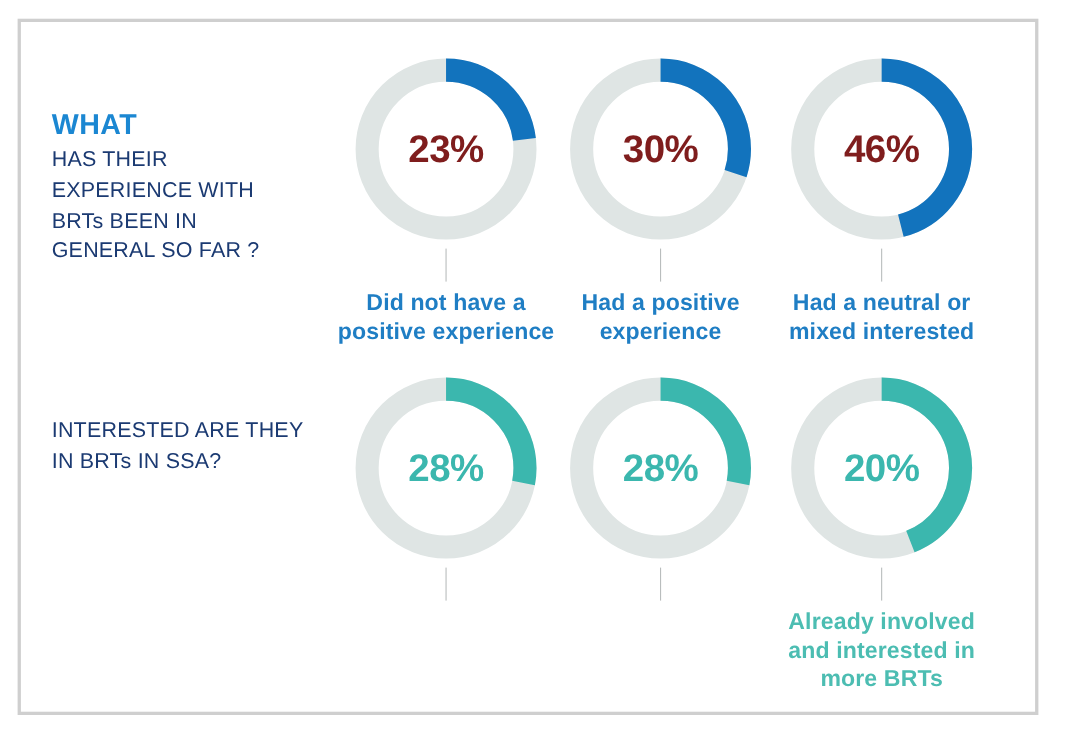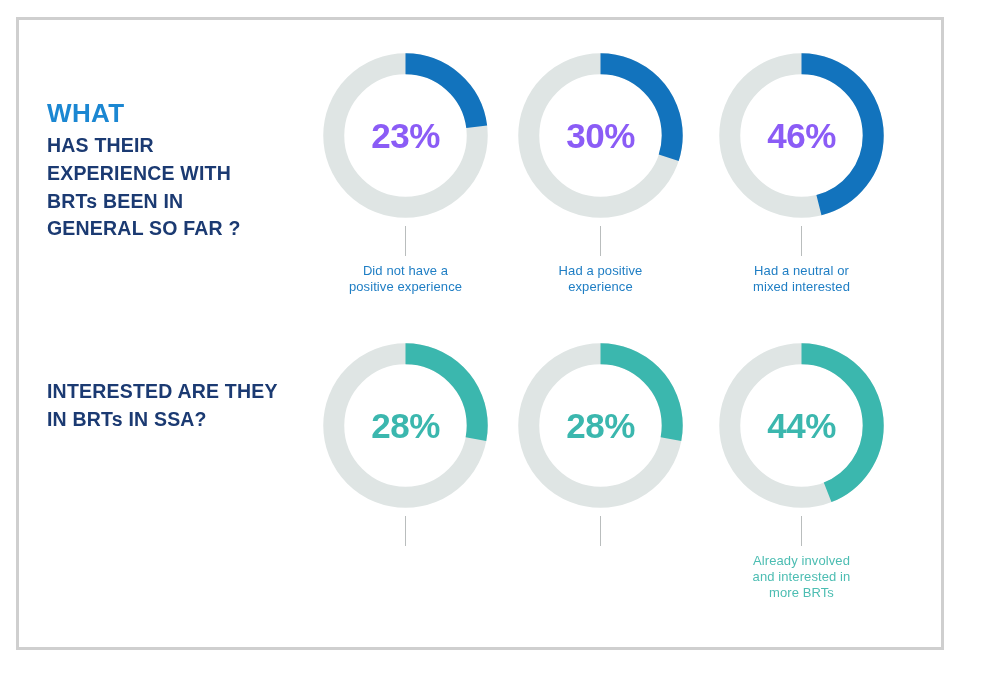--- a/index.html
+++ b/index.html
@@ -43,21 +43,21 @@
     font-weight: bold;
     letter-spacing: 0.4px;
     line-height: 1.16;
     margin: 0 0 4px 0;
   }
   .head-keyword.blue  { color: #1b87d2; }
   .head-keyword.teal  { color: #45bdb3; }
 
   .head-body {
     font-size: 19.5px;
-    font-weight: bold;
+    font-weight: normal;
     color: #1b3a72;
     line-height: 1.42;
     letter-spacing: 0.2px;
     margin: 0;
     white-space: pre-line;
   }
 
   
   .donut-cell {
     position: absolute;
@@ -87,34 +87,34 @@
     top: 0;
     width: 175px;
     height: 175px;
     display: flex;
     align-items: center;
     justify-content: center;
     font-size: 35px;
     font-weight: bold;
     letter-spacing: -0.5px;
   }
-  .donut-value.blue { color: #8b5cf6; text-align: center; }
+  .donut-value.blue { color: #7f1d1d; text-align: center; }
   .donut-value.teal { color: #3bb7ae; }
 
   .connector {
     width: 1px;
     height: 30px;
     margin: 3px auto 0 auto;
     background: #b9bdbd;
   }
 
   .donut-label {
     margin-top: 7px;
-    font-size: 13px;
-    font-weight: normal;
+    font-size: 21px;
+    font-weight: bold;
     line-height: 1.23;
     letter-spacing: 0.1px;
     white-space: pre-line;
   }
   .donut-label.blue { color: #1f7ec4; }
   .donut-label.teal { color: #4cbdb2; }
 </style>
 </head>
 <body>
 
@@ -194,21 +194,21 @@
     </div>
     <div class="connector"></div>
   </div>
 
   <div class="donut-cell c3 r2">
     <div class="donut-wrap">
       <svg viewBox="0 0 100 100">
         <circle class="track" cx="50" cy="50" r="41" fill="none" stroke-width="12" stroke="#dfe5e4"></circle>
         <circle class="arc" cx="50" cy="50" r="41" fill="none" stroke-width="12" transform="rotate(-90 50 50)" stroke="#3bb7ae" stroke-dasharray="113.349 144.262"></circle>
       </svg>
-      <div class="donut-value teal">44%</div>
+      <div class="donut-value teal">20%</div>
     </div>
     <div class="connector"></div>
     <div class="donut-label teal">Already involved
 and interested in
 more BRTs</div>
   </div>
 
 </div>
 
 </body></html>

